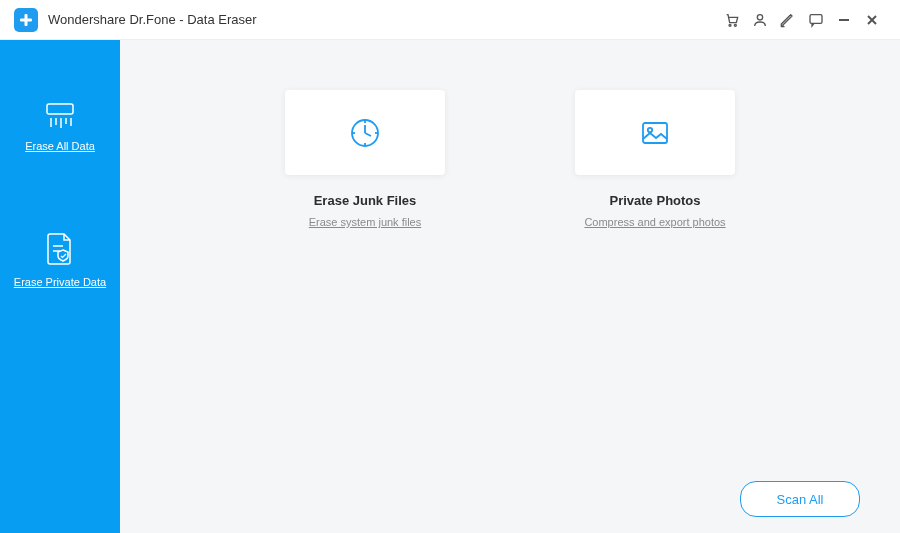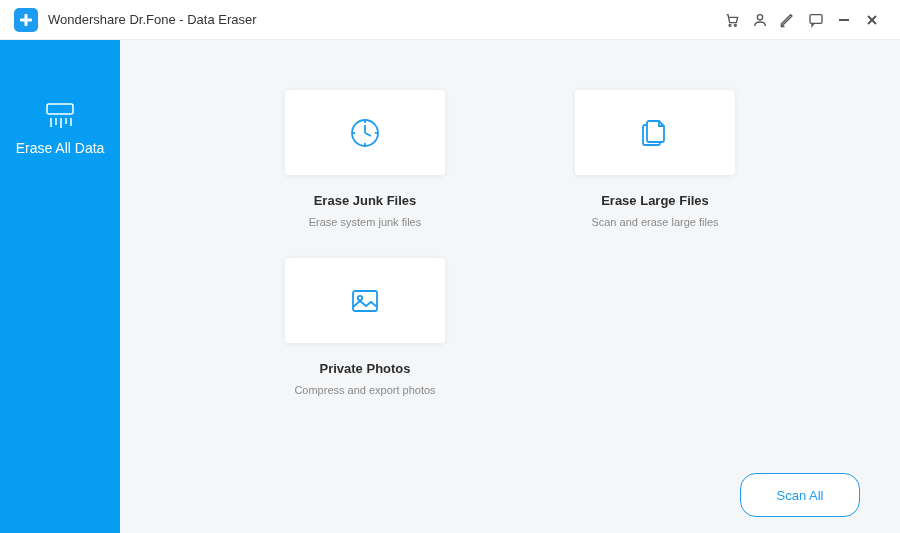--- a/index.html
+++ b/index.html
@@ -8,30 +8,30 @@
 .titlebar { height: 40px; display: flex; align-items: center; padding: 0 14px; border-bottom: 1px solid #eee; justify-content: center; }
 .app-logo { width: 24px; height: 24px; background: #1e9cf0; border-radius: 5px; display: flex; align-items: center; justify-content: center; margin-right: 10px; }
 .app-title { font-size: 13px; color: #333; font-weight: 500; }
 .titlebar-spacer { flex: 1; }
 .titlebar-icon { width: 28px; height: 28px; display: flex; align-items: center; justify-content: center; cursor: pointer; color: #555; }
 
 .workspace { display: flex; height: calc(533px - 40px); }
 
 .sidebar { width: 120px; background: #079df2; display: flex; flex-direction: column; align-items: center; padding-top: 40px; }
 .sidebar-item { width: 100%; display: flex; flex-direction: column; align-items: center; padding: 20px 0 60px 0; cursor: pointer; color: #fff; }
-.sidebar-item-label { font-size: 14px; margin-top: 10px; text-align: center; }
+.sidebar-item-label { font-size: 11px; margin-top: 10px; text-align: center; text-decoration: underline; }
 
 .main { flex: 1; background: #f5f6f8; position: relative; padding: 50px 0 0 0; }
 .cards-grid { display: grid; grid-template-columns: repeat(2, 220px); column-gap: 70px; row-gap: 30px; justify-content: center; }
 .card { display: flex; flex-direction: column; align-items: center; cursor: pointer; }
 .card-box { width: 160px; height: 85px; background: #fff; border-radius: 4px; box-shadow: 0 1px 6px rgba(0,0,0,0.07); display: flex; align-items: center; justify-content: center; margin-bottom: 18px; }
 .card-title { font-size: 13px; font-weight: 600; color: #2d2d2d; margin-bottom: 8px; }
-.card-sub { font-size: 11px; color: #8a8a8a; }
+.card-sub { font-size: 11px; color: #8a8a8a; text-decoration: underline; }
 
-.scan-btn { position: absolute; right: 40px; bottom: 16px; width: 120px; height: 44px; border: 1px solid #1e9cf0; background: #fff; color: #1e9cf0; border-radius: 16px; font-size: 13px; cursor: pointer; display: flex; align-items: center; justify-content: center; }
+.scan-btn { position: absolute; right: 40px; bottom: 16px; width: 120px; height: 36px; border: 1px solid #1e9cf0; background: #fff; color: #1e9cf0; border-radius: 16px; font-size: 13px; cursor: pointer; display: flex; align-items: center; justify-content: center; }
 
 svg { display: block; }
 </style>
 </head>
 <body>
 
 <div class="titlebar">
   <div class="app-logo">
     <svg width="16" height="16" viewBox="0 0 16 16">
       <rect x="6.5" y="2" width="3" height="12" rx="1" fill="#fff"></rect>
@@ -86,20 +86,31 @@
         <rect x="4" y="4" width="26" height="10" rx="2"></rect>
         <line x1="8" y1="18" x2="8" y2="27"></line>
         <line x1="13" y1="18" x2="13" y2="25"></line>
         <line x1="18" y1="18" x2="18" y2="28"></line>
         <line x1="23" y1="18" x2="23" y2="24"></line>
         <line x1="28" y1="18" x2="28" y2="26"></line>
       </svg>
       <div class="sidebar-item-label">Erase All Data</div>
     </div>
 
+    <div class="sidebar-item">
+      <svg width="30" height="34" viewBox="0 0 30 34" fill="none" stroke="#fff" stroke-width="1.5">
+        <path d="M5 2h14l6 6v22a2 2 0 0 1-2 2H5a2 2 0 0 1-2-2V4a2 2 0 0 1 2-2z"></path>
+        <path d="M19 2v6h6"></path>
+        <line x1="8" y1="14" x2="18" y2="14"></line>
+        <line x1="8" y1="19" x2="15" y2="19"></line>
+        <path d="M18 18l5 2v4c0 3-5 5-5 5s-5-2-5-5v-4l5-2z" fill="#079df2"></path>
+        <path d="M16 24l1.5 1.5L21 22" stroke="#fff" stroke-width="1.2"></path>
+      </svg>
+      <div class="sidebar-item-label">Erase Private Data</div>
+    </div>
 
   </div>
 
   <div class="main">
     <div class="cards-grid">
 
       <div class="card">
         <div class="card-box">
           <svg width="36" height="36" viewBox="0 0 36 36" fill="none" stroke="#1e9cf0" stroke-width="1.8">
             <circle cx="18" cy="18" r="13"></circle>
@@ -109,31 +120,20 @@
             <line x1="31" y1="18" x2="28" y2="18"></line>
             <line x1="18" y1="31" x2="18" y2="28"></line>
             <line x1="5" y1="18" x2="8" y2="18"></line>
           </svg>
         </div>
         <div class="card-title">Erase Junk Files</div>
         <div class="card-sub">Erase system junk files</div>
       </div>
 
 
-      <div class="card">
-        <div class="card-box">
-          <svg width="36" height="36" viewBox="0 0 36 36" fill="none" stroke="#1e9cf0" stroke-width="1.8">
-            <path d="M12 6h10l5 5v14a2 2 0 0 1-2 2H12a2 2 0 0 1-2-2V8a2 2 0 0 1 2-2z"></path>
-            <path d="M22 6v5h5"></path>
-            <path d="M10 10H8a2 2 0 0 0-2 2v16a2 2 0 0 0 2 2h13a2 2 0 0 0 2-2v-1"></path>
-          </svg>
-        </div>
-        <div class="card-title">Erase Large Files</div>
-        <div class="card-sub">Scan and erase large files</div>
-      </div>
 
       <div class="card">
         <div class="card-box">
           <svg width="36" height="36" viewBox="0 0 36 36" fill="none" stroke="#1e9cf0" stroke-width="1.8">
             <rect x="6" y="8" width="24" height="20" rx="2"></rect>
             <circle cx="13" cy="15" r="2.2"></circle>
             <path d="M6 24l7-6 6 5 5-4 6 5"></path>
           </svg>
         </div>
         <div class="card-title">Private Photos</div>

